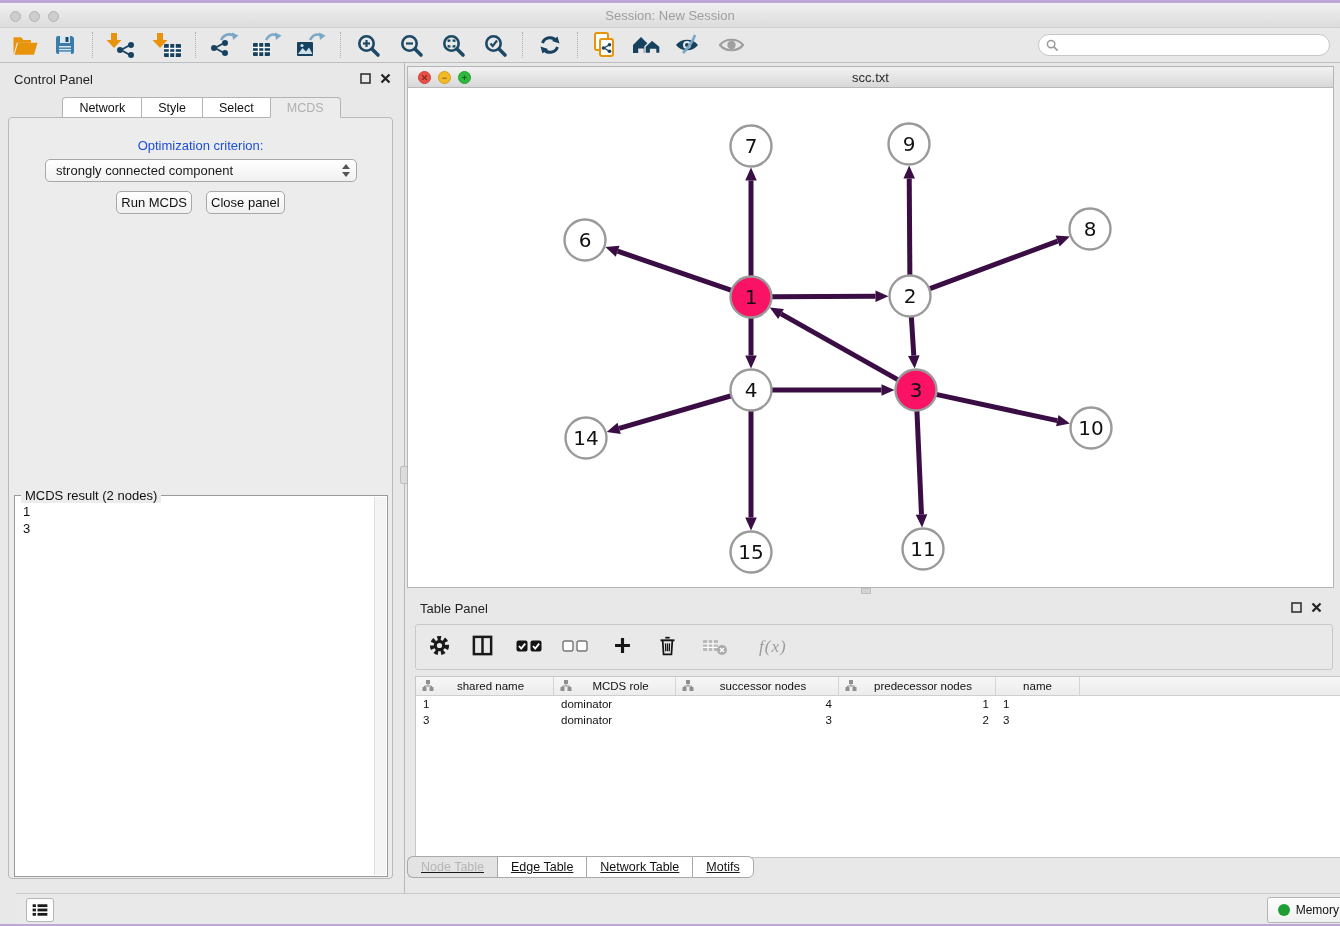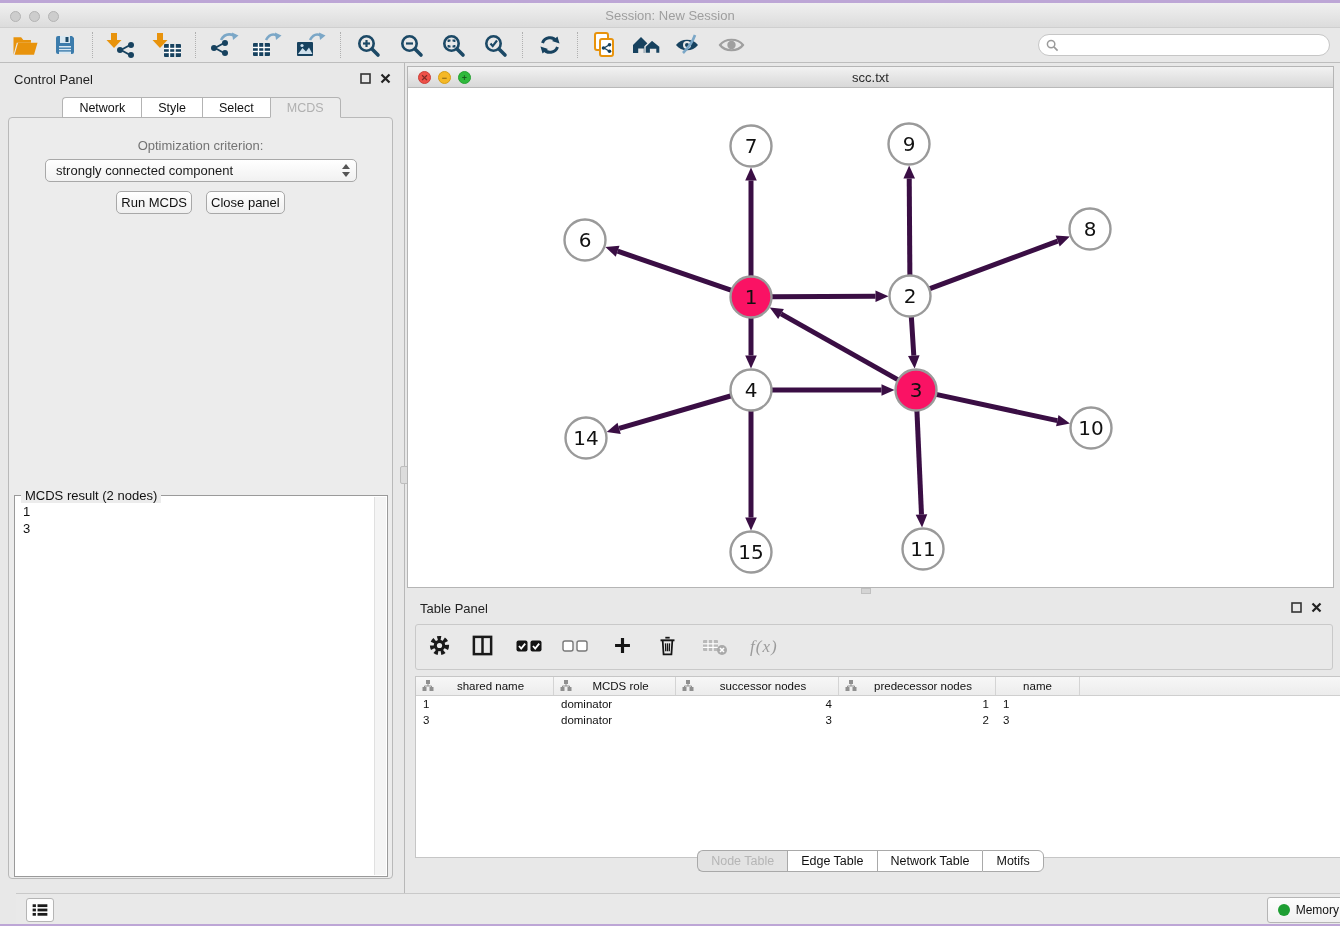--- a/index.html
+++ b/index.html
@@ -26,21 +26,21 @@
   #control-panel { left:0; top:63px; width:403px; height:830px; background:#e8e8e8; }
   #cp-header { position:absolute; left:0; top:7px; width:100%; height:20px; }
   #cp-title { position:absolute; left:14px; top:2px; font-size:13px; color:#222; }
   .win-icons { position:absolute; right:12px; top:3px; display:flex; gap:9px; align-items:center; }
   #cp-tabs { position:absolute; left:0; top:34px; width:100%; display:flex; justify-content:center; z-index:2; }
   .cp-tab { height:21px; padding:0 16px; background:#fff; border:1px solid #b3b3b3; border-right:none; font-size:12.5px; line-height:20px; color:#111; }
   .cp-tab:first-child { border-top-left-radius:4px; }
   .cp-tab:last-child { border-right:1px solid #b3b3b3; border-top-right-radius:4px; }
   .cp-tab.selected { background:#ececec; color:#b0b0b0; border-bottom-color:#ececec; }
   #cp-content { position:absolute; left:8px; top:54px; width:385px; height:762px; background:#ececec; border:1px solid #b9b9b9; border-radius:4px; }
-  #opt-label { position:absolute; left:0; top:20px; width:100%; text-align:center; font-size:13px; color:#737373; }
+  #opt-label { position:absolute; left:0; top:20px; width:100%; text-align:center; font-size:13px; color:#1d4ed8; }
   #criterion-select { position:absolute; left:36px; top:41px; width:312px; height:23px; background:linear-gradient(#ffffff,#f1f1f1); border:1px solid #a8a8a8; border-radius:5px; display:flex; align-items:center; padding:0 6px 0 10px; font-size:13px; }
   #criterion-select .sel-label { flex:1; }
   .stepper { display:flex; flex-direction:column; gap:3px; }
   .tri-up { width:0; height:0; border-left:4px solid transparent; border-right:4px solid transparent; border-bottom:5px solid #555; }
   .tri-down { width:0; height:0; border-left:4px solid transparent; border-right:4px solid transparent; border-top:5px solid #555; }
   #cp-buttons { position:absolute; left:0; top:73px; width:100%; display:flex; justify-content:center; gap:14px; }
   .cp-btn { height:23px; padding:0 4px; background:linear-gradient(#ffffff,#efefef); border:1px solid #a8a8a8; border-radius:5px; font-size:13px; line-height:21px; color:#111; }
   #mcds-groupbox { position:absolute; left:5px; top:377px; width:374px; height:382px; border:1px solid #9a9a9a; background:#fff; }
   #mcds-legend { position:absolute; left:6px; top:-8px; background:#ececec; padding:0 4px; font-size:13px; color:#111; }
   #mcds-result-list { position:absolute; left:1px; top:7px; right:14px; bottom:1px; overflow:hidden; }
@@ -64,21 +64,21 @@
   #table-panel { left:407px; top:596px; width:927px; height:297px; background:#e8e8e8; }
   #tp-title { position:absolute; left:13px; top:5px; font-size:13px; color:#222; }
   #tp-toolbar { position:absolute; left:8px; top:28px; width:918px; height:46px; background:#e9e9e9; border:1px solid #c9c9c9; border-radius:3px; display:flex; align-items:center; padding-left:12px; gap:16px; }
   #data-table { position:absolute; left:8px; top:80px; width:962px; height:182px; background:#fff; border:1px solid #c6c6c6; }
   #table-header-row { display:flex; height:19px; background:linear-gradient(#f7f7f7,#ececec); border-bottom:1px solid #cfcfcf; }
   .th { display:flex; align-items:center; border-right:1px solid #d4d4d4; font-size:11.5px; color:#111; padding-left:6px; }
   .th .th-label { flex:1; text-align:center; padding-right:6px; }
   .tr { display:flex; height:16px; }
   .td { font-size:11.5px; line-height:16px; padding:0 7px; color:#111; white-space:nowrap; overflow:hidden; }
   .td.right { text-align:right; }
-  #tp-tabs { position:absolute; left:0; top:254px; width:100%; display:flex; justify-content:center; }
+  #tp-tabs { position:absolute; left:0; top:260px; width:100%; display:flex; justify-content:flex-start;text-decoration:underline; }
   .tp-tab { height:22px; padding:0 13px; background:#fff; border:1px solid #a9a9a9; border-right:none; font-size:12.5px; line-height:21px; color:#111; }
   .tp-tab:first-child { border-radius:6px 0 0 6px; }
   .tp-tab:last-child { border-right:1px solid #a9a9a9; border-radius:0 6px 6px 0; }
   .tp-tab.selected { background:#e3e3e3; color:#b5b5b5; }
 
   
   #status-bar { left:16px; top:893px; width:1340px; height:31px; background:#e9e9e9; border-top:1px solid #c9c9c9; }
   #task-list-button { position:absolute; left:10px; top:4px; width:28px; height:24px; background:#fdfdfd; border:1px solid #b5b5b5; border-radius:3px; display:flex; align-items:center; justify-content:center; }
   #memory-button { position:absolute; right:6px; top:3px; height:26px; padding:0 10px; background:linear-gradient(#fdfdfd,#f0f0f0); border:1px solid #b5b5b5; border-radius:3px; display:flex; align-items:center; gap:6px; font-size:12px; color:#111; }
   #memory-dot { width:12px; height:12px; border-radius:50%; background:#1e9e33; }
@@ -418,21 +418,21 @@
           <rect x="1" y="4" width="15" height="11" rx="1" fill="#b9b9b9"></rect>
           <g stroke="#fff" stroke-width="1.2">
             <line x1="1" y1="7.8" x2="16" y2="7.8"></line>
             <line x1="1" y1="11.4" x2="16" y2="11.4"></line>
             <line x1="6" y1="4" x2="6" y2="15"></line>
             <line x1="11" y1="4" x2="11" y2="15"></line>
           </g>
           <circle cx="20" cy="14" r="5" fill="#aaaaaa"></circle>
           <path d="M18 12 l4 4 M22 12 l-4 4" stroke="#fff" stroke-width="1.6"></path>
         </svg></span>
-    <span class="fx-label" style="margin-left:6px">f(x)</span>
+    <span class="fx-label" style="margin-left:15px">f(x)</span>
   </div>
   <div id="data-table">
     <div id="table-header-row">
         <div class="th" style="width: 138px;">
           <svg width="12" height="12" viewBox="0 0 12 12">
             <g fill="#8f8f8f" stroke="#8f8f8f">
               <rect x="4.5" y="0.5" width="3" height="3"></rect>
               <rect x="1" y="7.5" width="3" height="3"></rect>
               <rect x="8" y="7.5" width="3" height="3"></rect>
               <path d="M6 3.5 V6 M2.5 7.5 V6 H9.5 V7.5" fill="none" stroke-width="1"></path>

